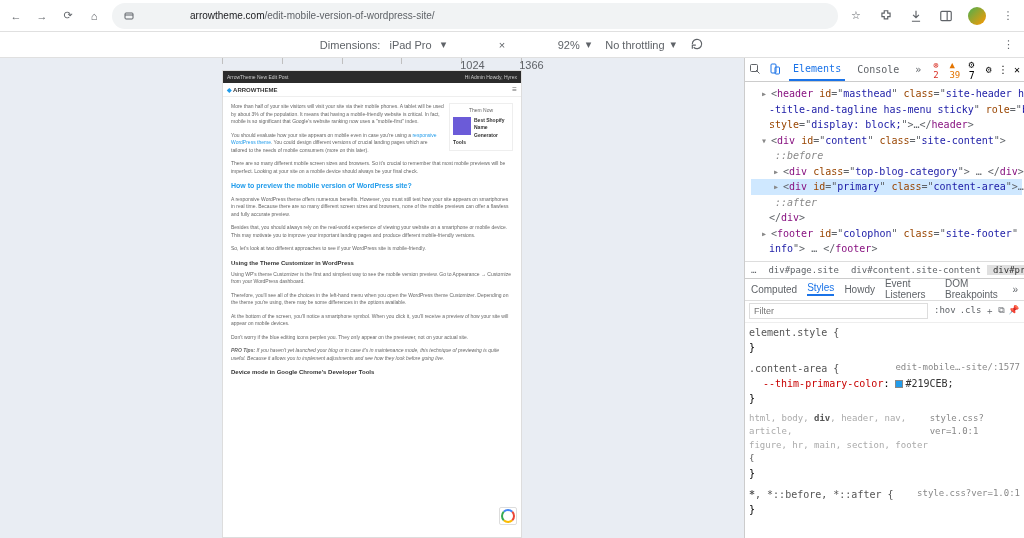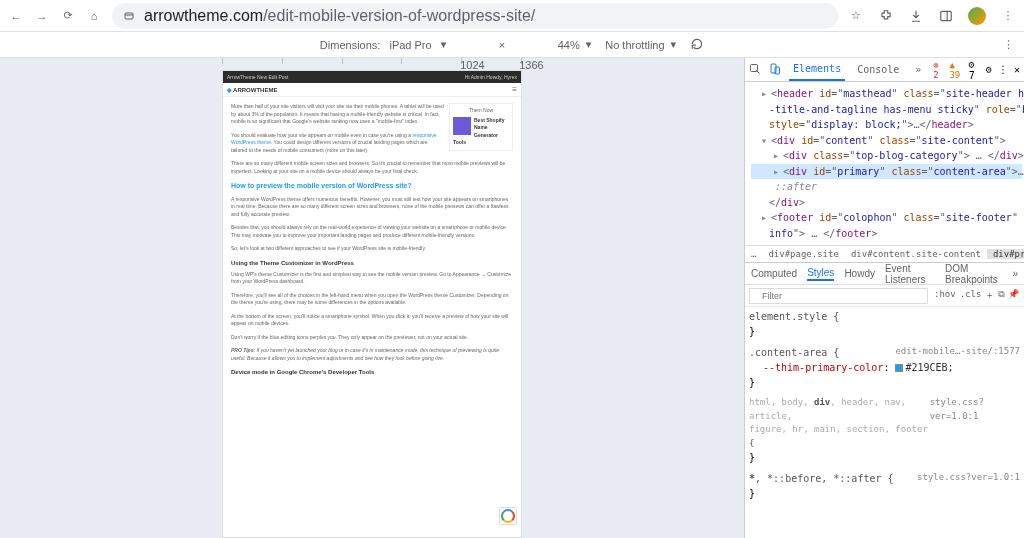--- a/index.html
+++ b/index.html
@@ -3,21 +3,21 @@
 <meta charset="utf-8">
 <style>
 * { box-sizing: border-box; margin: 0; padding: 0; }
 body { font-family: -apple-system, "Segoe UI", Arial, sans-serif; font-size: 11px; background: #fff; width: 1024px; height: 538px; overflow: hidden; }
 
 
 .browser-toolbar { height: 32px; display: flex; align-items: center; padding: 0 8px; gap: 10px; border-bottom: 1px solid #e0e0e0; background: #fff; }
 .nav-icon { width: 16px; height: 16px; color: #5f6368; display: flex; align-items: center; justify-content: center; }
 .url-bar { flex: 1; display: flex; align-items: center; background: #f1f3f4; border-radius: 14px; height: 26px; padding: 0 10px; gap: 8px; }
 .site-info { width: 14px; height: 14px; display: flex; align-items: center; justify-content: center; color: #5f6368; }
-.url-text { color: #5f6368; font-size: 16px; }
+.url-text { color: #5f6368; font-size: 10px; margin-left: 46px; }
 .url-host { color: #202124; }
 .toolbar-right { display: flex; gap: 14px; align-items: center; }
 .avatar { width: 18px; height: 18px; border-radius: 50%; background: linear-gradient(135deg, #4caf50, #ff9800); }
 
 
 .device-bar { height: 26px; background: #fff; display: flex; align-items: center; justify-content: center; gap: 14px; font-size: 11px; color: #5f6368; border-bottom: 1px solid #e0e0e0; position: relative; }
 .device-select { display: flex; align-items: center; gap: 3px; }
 .dim-input { color: #5f6368; margin-top: 40px; }
 .device-actions { position: absolute; right: 10px; display: flex; gap: 10px; align-items: center; }
 
@@ -68,21 +68,21 @@
 
 .crumbs { height: 18px; border-top: 1px solid #ddd; border-bottom: 1px solid #ccc; display: flex; align-items: center; font-size: 9px; overflow: hidden; }
 .crumb { padding: 0 6px; color: #5f6368; white-space: nowrap; }
 .crumb.active { background: #e0e0e0; color: #333; }
 
 .sub-tabs { height: 22px; display: flex; align-items: center; gap: 10px; padding: 0 6px; border-bottom: 1px solid #ddd; font-family: -apple-system, Arial; font-size: 10px; }
 .sub-tab { color: #5f6368; }
 .sub-tab.active { color: #1a73e8; border-bottom: 2px solid #1a73e8; padding-bottom: 1px; }
 
 .filter-row { height: 22px; display: flex; align-items: center; padding: 0 4px; border-bottom: 1px solid #eee; gap: 6px; }
-.filter-input { flex: 1; border: 1px solid #ddd; height: 16px; font-size: 9px; padding: 0 12px; color: #999; }
+.filter-input { flex: 1; border: 1px solid #ddd; height: 16px; font-size: 9px; padding: 0 4px; color: #999; }
 .filter-btns { display: flex; gap: 4px; font-size: 9px; color: #5f6368; }
 
 .styles-pane { flex: 1; overflow: hidden; padding: 2px 4px; line-height: 1.5; }
 .style-rule { margin-bottom: 6px; }
 .selector-line { display: flex; justify-content: space-between; }
 .selector { color: #555; }
 .source-link { color: #888; font-size: 9px; }
 .prop { padding-left: 14px; }
 .prop-name { color: #c80000; }
 .prop-val { color: #333; }
@@ -128,21 +128,21 @@
   </div>
 </div>
 
 <div class="device-bar">
   <span class="device-select">
     <span>Dimensions:</span>&nbsp;<span>iPad Pro</span>&nbsp;<span>▾</span>
   </span>
   <span class="dim-input">1024</span>
   <span>×</span>
   <span class="dim-input">1366</span>
-  <span class="device-select"><span>44%</span>&nbsp;▾</span>
+  <span class="device-select"><span>92%</span>&nbsp;▾</span>
   <span class="device-select"><span>No throttling</span>&nbsp;▾</span>
   <span>
     <svg width="14" height="14" viewBox="0 0 24 24" fill="none" stroke="#5f6368" stroke-width="2">
         <path d="M4 12a8 8 0 1 1 2.3 5.6M4 20v-6h6"></path>
       </svg>
   </span>
   <div class="device-actions">
     <span>⋮</span>
   </div>
 </div>
@@ -215,20 +215,21 @@
         <span>⋮</span>
         <span>✕</span>
       </div>
     </div>
 
     <div class="dom-tree">
       <div class="ln" style="padding-left:10px"><span class="caret">▸</span>&lt;<span class="tag">header</span> <span class="attr-name">id</span>="<span class="attr-val">masthead</span>" <span class="attr-name">class</span>="<span class="attr-val">site-header has-logo has</span></div>
       <div class="ln" style="padding-left:18px"><span class="attr-val">-title-and-tagline has-menu sticky</span>" <span class="attr-name">role</span>="<span class="attr-val">banner</span>"</div>
       <div class="ln" style="padding-left:18px"><span class="attr-name">style</span>="<span class="attr-val">display: block;</span>"&gt;…&lt;/<span class="tag">header</span>&gt;</div>
       <div class="ln" style="padding-left:10px"><span class="caret">▾</span>&lt;<span class="tag">div</span> <span class="attr-name">id</span>="<span class="attr-val">content</span>" <span class="attr-name">class</span>="<span class="attr-val">site-content</span>"&gt;</div>
+      <div class="ln pseudo" style="padding-left:24px">::before</div>
       <div class="ln" style="padding-left:22px"><span class="caret">▸</span>&lt;<span class="tag">div</span> <span class="attr-name">class</span>="<span class="attr-val">top-blog-category</span>"&gt; … &lt;/<span class="tag">div</span>&gt;</div>
       <div class="ln sel" style="padding-left:22px"><span class="caret">▸</span>&lt;<span class="tag">div</span> <span class="attr-name">id</span>="<span class="attr-val">primary</span>" <span class="attr-name">class</span>="<span class="attr-val">content-area</span>"&gt;…</div>
       <div class="ln pseudo" style="padding-left:24px">::after</div>
       <div class="ln" style="padding-left:18px">&lt;/<span class="tag">div</span>&gt;</div>
       <div class="ln" style="padding-left:10px"><span class="caret">▸</span>&lt;<span class="tag">footer</span> <span class="attr-name">id</span>="<span class="attr-val">colophon</span>" <span class="attr-name">class</span>="<span class="attr-val">site-footer</span>" <span class="attr-name">role</span>="</div>
       <div class="ln" style="padding-left:18px"><span class="attr-val">info</span>"&gt; … &lt;/<span class="tag">footer</span>&gt;</div>
     </div>
 
     <div class="crumbs">
       <span class="crumb">…</span>

